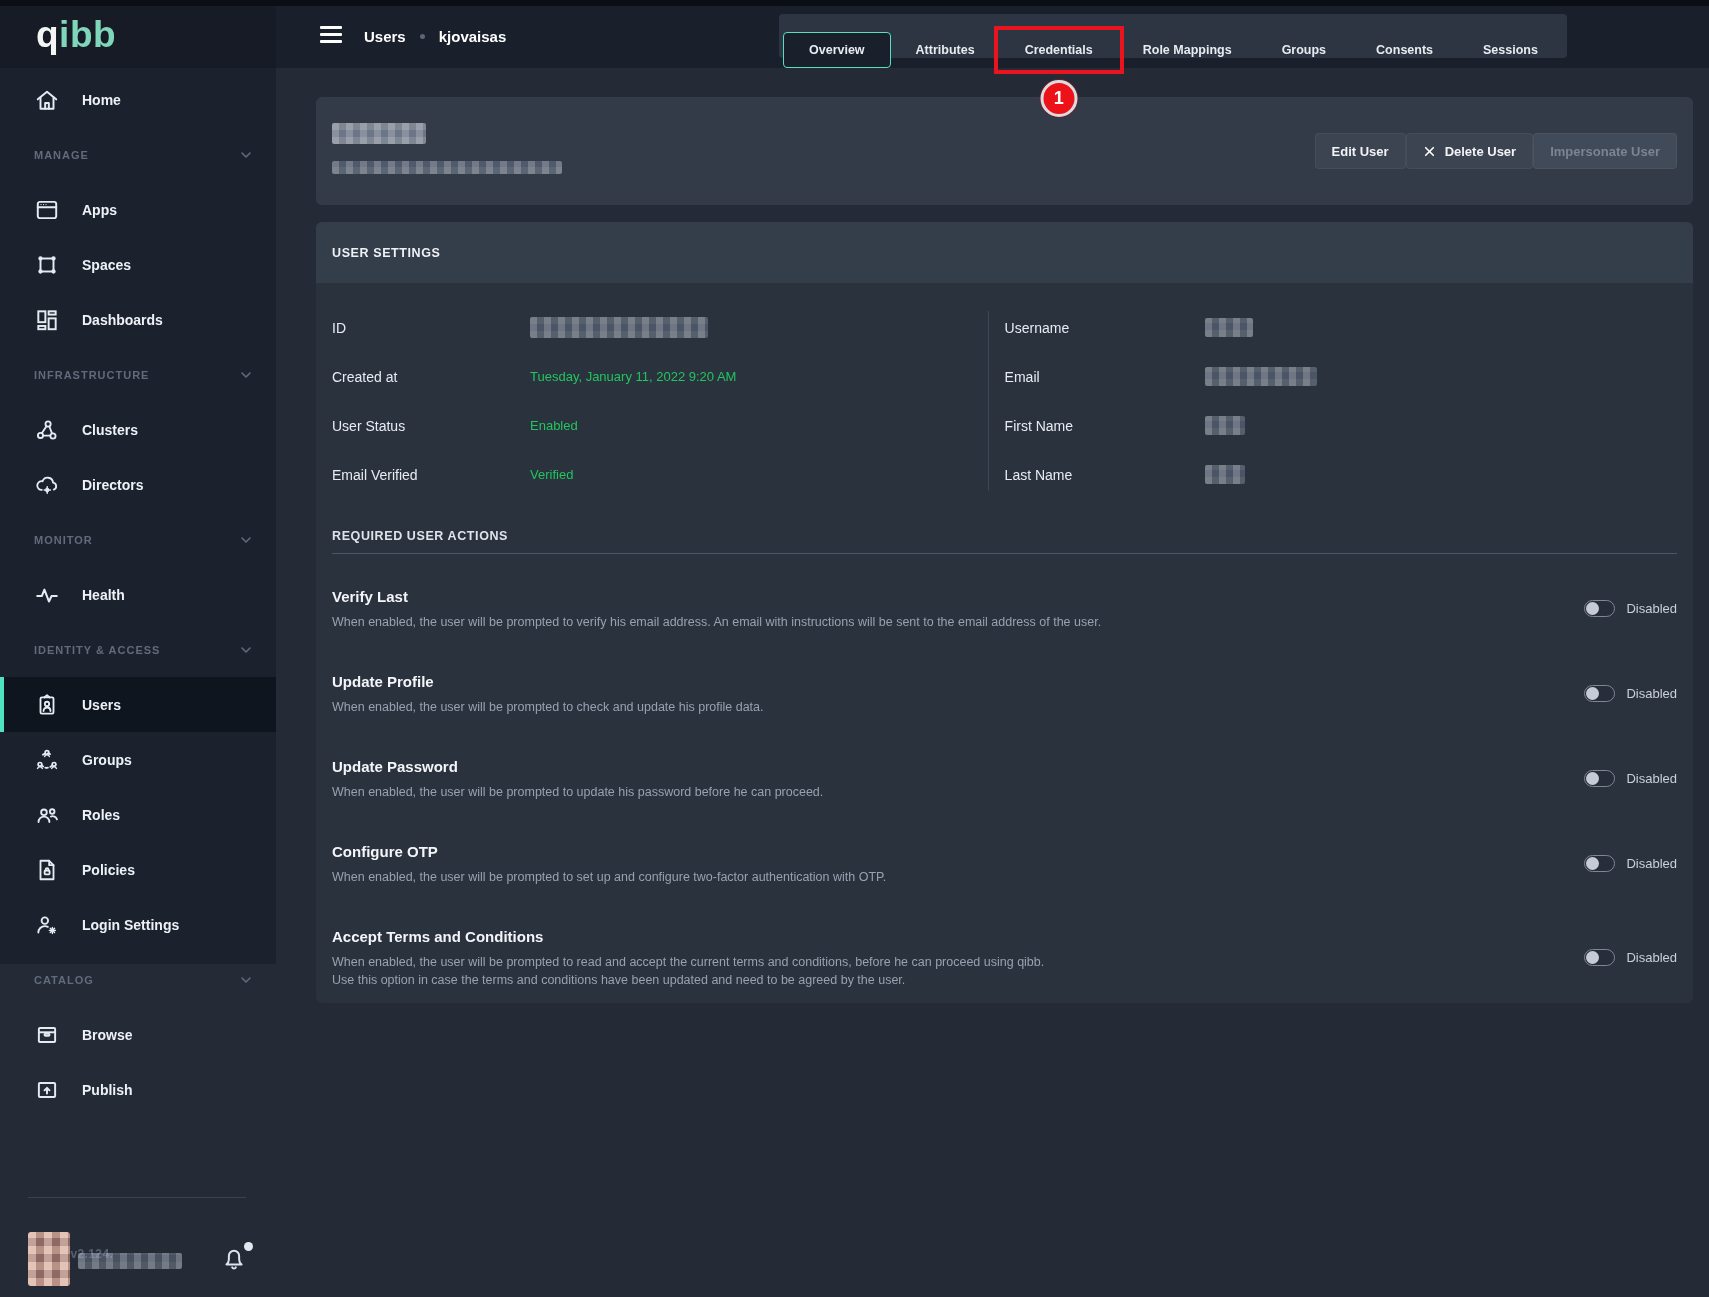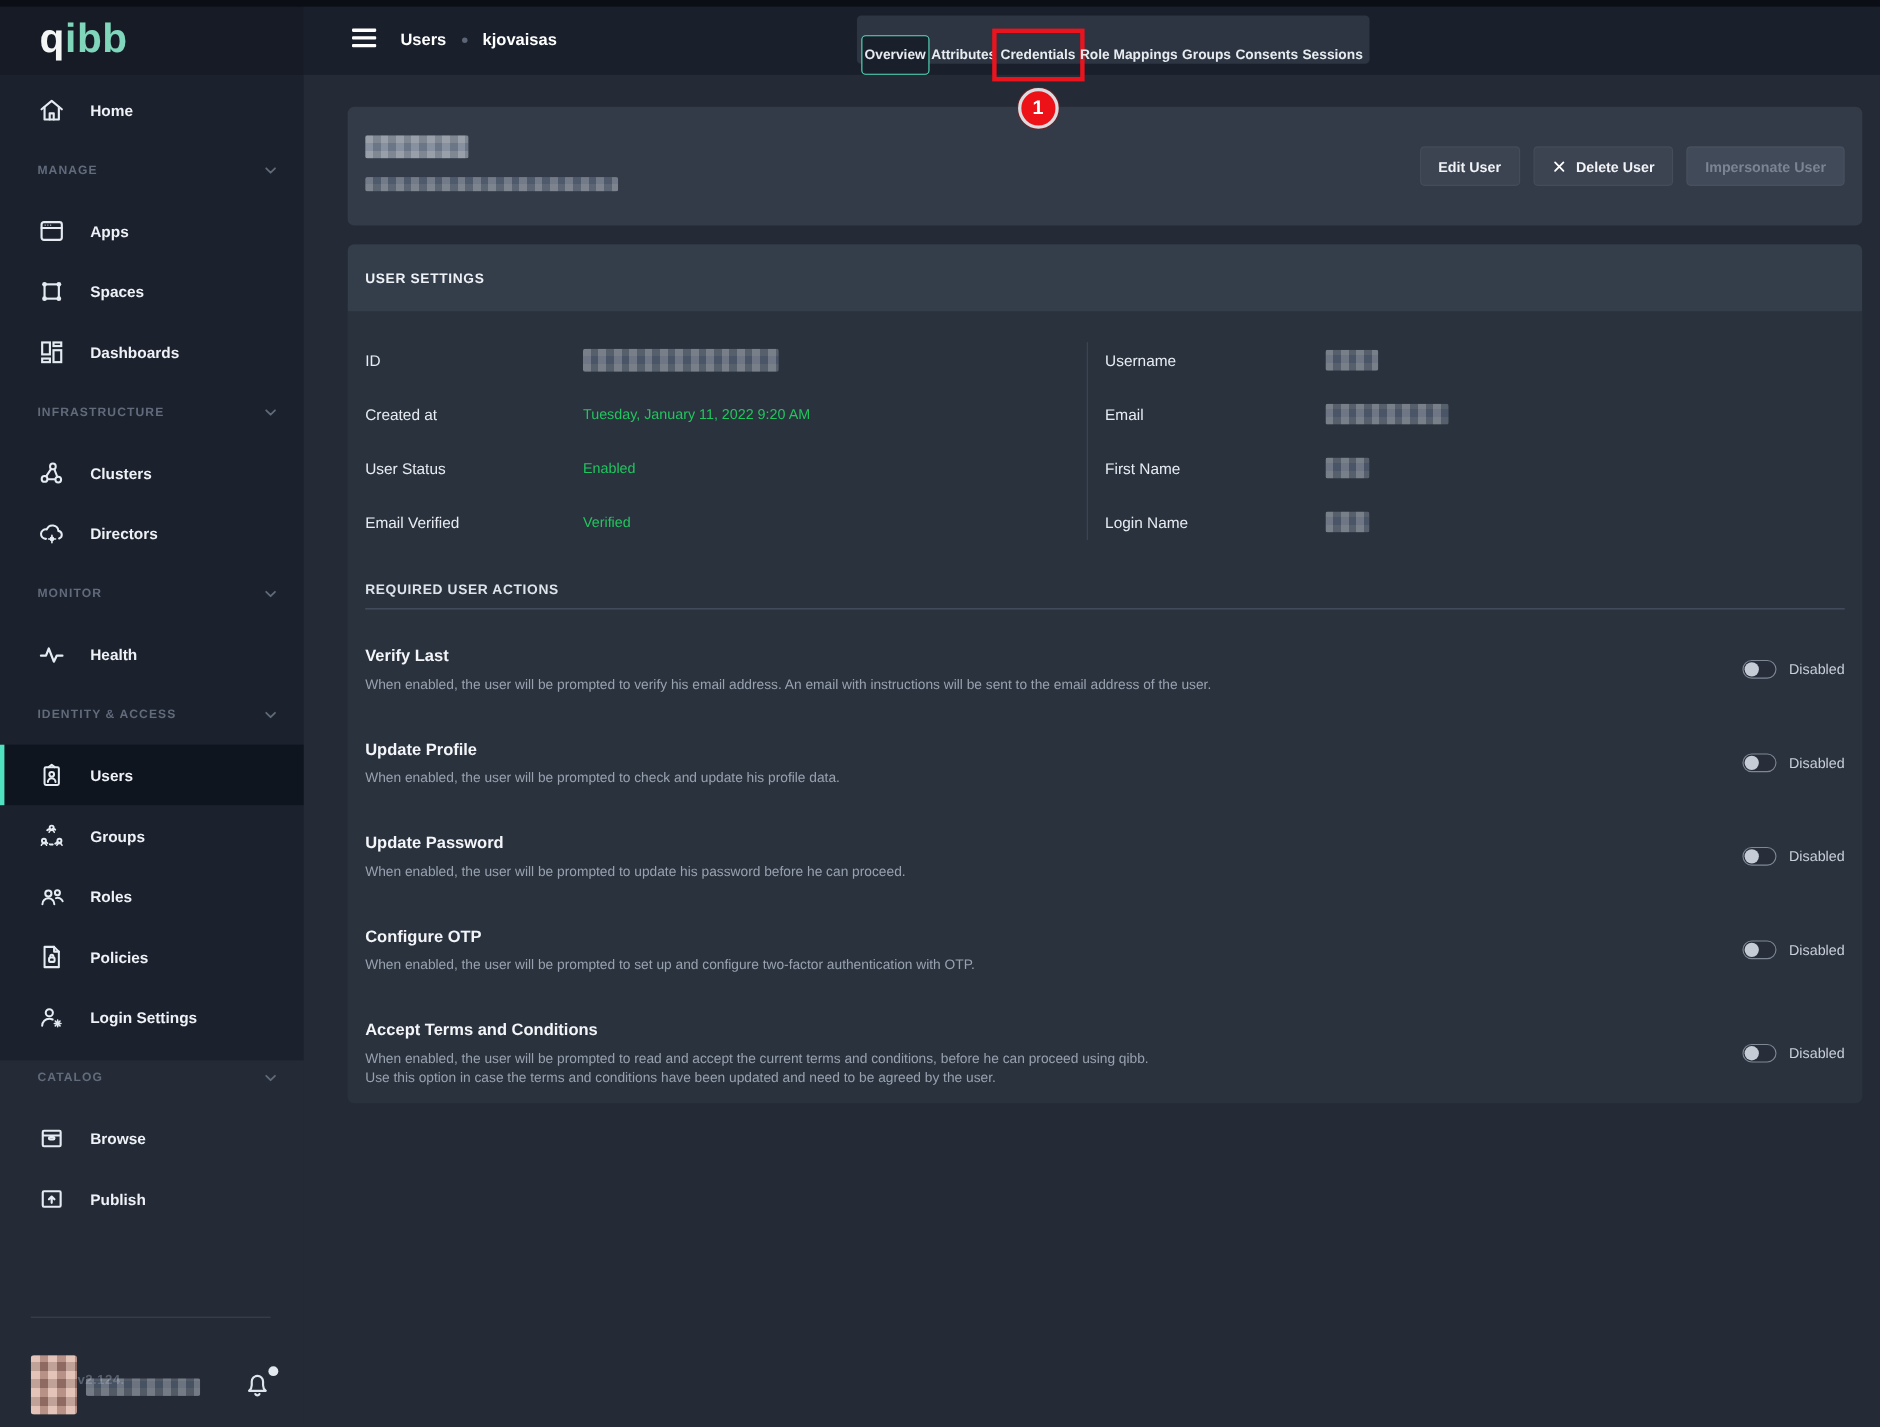--- a/index.html
+++ b/index.html
@@ -49,39 +49,39 @@
   
   .topbar { position:absolute; left:276px; top:0; width:1433px; height:68px; background:#1a202b; z-index:5; }
   .hamburger { position:absolute; left:44px; top:26px; width:22px; height:17px; cursor:pointer; }
   .hamburger span { display:block; height:3px; background:#ffffff; border-radius:1px; margin-bottom:4px; }
   .crumbs { position:absolute; left:88px; top:28px; display:flex; align-items:center; }
   .crumb { font-size:15px; font-weight:bold; color:#ffffff; cursor:pointer; }
   .crumb-dot { width:5px; height:5px; border-radius:50%; background:#5c6575; margin:0 14px; }
 
   .tabbar { position:absolute; left:503px; top:14px; height:44px; background:#2c3541; border-radius:4px;
             display:inline-flex; align-items:center; padding:0 4px; }
-  .tab { height:36px; display:flex; align-items:center; padding:0 2px; font-size:12.5px; font-weight:bold;
+  .tab { height:36px; display:flex; align-items:center; padding:0 25px; font-size:12.5px; font-weight:bold;
          color:#e8ecf1; cursor:pointer; position:relative; white-space:nowrap;margin-top:28px; }
   .tab.active { background:#1a202b; border:1px solid #56dfbe; border-radius:4px; }
   .tab.annotated .anno-box { position:absolute; left:-6px; right:-6px; top:-6px; bottom:-6px;
                              border:4px solid #ea141f; pointer-events:none; }
   .anno-badge { position:absolute; left:50%; top:calc(100% + 12px); transform:translateX(-50%);
                 width:37px; height:37px; border-radius:50%; background:#ec1218;
                 border:3px solid #d9dde1; box-shadow:0 0 0 1px rgba(120,30,35,.8);
                 display:flex; align-items:center; justify-content:center;
                 color:#ffffff; font-size:18px; font-weight:bold; z-index:40; }
 
   
   .content { position:absolute; left:276px; top:68px; width:1433px; height:1229px; background:#242b36;
              padding:0 16px 0 40px; }
 
   .user-card { margin-top:29px; height:108px; background:#333b48; border-radius:6px; position:relative; }
   .card-name-blur { position:absolute; left:16px; top:26px; width:94px; height:21px; }
   .card-sub-blur  { position:absolute; left:16px; top:64px; width:230px; height:13px; }
-  .card-buttons { position:absolute; right:16px; top:50%; transform:translateY(-50%); display:flex; gap:12px; }
+  .card-buttons { position:absolute; right:16px; top:50%; transform:translateY(-50%); display:flex; }
   .btn { height:36px; display:flex; align-items:center; padding:0 16px; border-radius:4px;
          background:#3c4452; color:#f1f3f7; font-size:13px; font-weight:bold; cursor:pointer;
          border:1px solid rgba(255,255,255,0.05); }
   .btn .x-ic { width:13px; height:13px; margin-right:9px; color:#ffffff; }
   .btn.disabled { background:#414a59; color:#7b8493; cursor:default; }
 
   .panel { margin-top:17px; background:#2a323e; border-radius:6px; overflow:hidden; }
   .panel-head { height:61px; background:#343d4a; display:flex; align-items:center; padding:0 16px; }
   .panel-title { font-size:12.5px; font-weight:bold; letter-spacing:0.6px; color:#eef1f5; }
 
@@ -433,21 +433,21 @@
         </div>
         <div class="drow">
           <span class="dlabel">Email</span>
           <span class="vblur w-email pix"></span>
         </div>
         <div class="drow">
           <span class="dlabel">First Name</span>
           <span class="vblur w-name pix"></span>
         </div>
         <div class="drow">
-          <span class="dlabel">Login Name</span>
+          <span class="dlabel">Last Name</span>
           <span class="vblur w-name pix"></span>
         </div>
       </div>
     </div>
 
     <div class="actions">
       <div class="actions-title">REQUIRED USER ACTIONS</div>
       <div class="actions-divider"></div>
 
       <div class="action-row">

